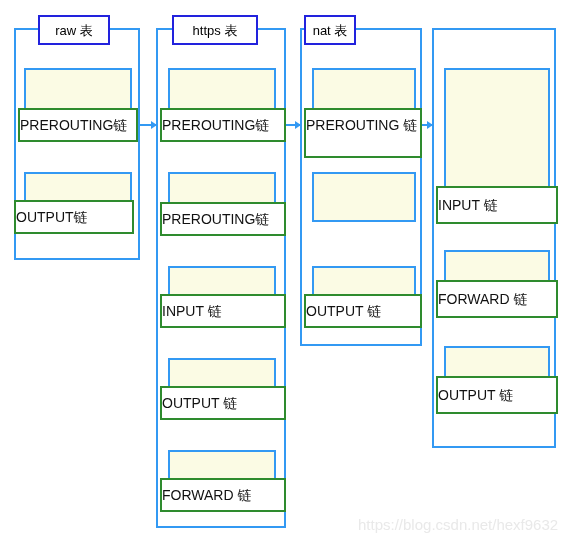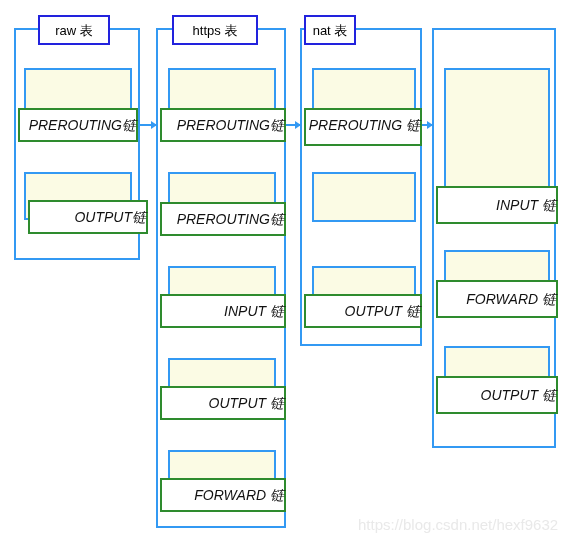--- a/index.html
+++ b/index.html
@@ -68,25 +68,24 @@
     color: #3b5fd0;
     white-space: nowrap;
     line-height: 15px;
   }
   .chain-box {
     position: absolute;
     box-sizing: border-box;
     border: 2px solid #2e8b2e;
     background: #ffffff;
     z-index: 3;
-    text-align: right;
+    text-align: left;
     color: #111111;
     font-size: 14px;
     white-space: nowrap;
-    font-style: italic;
   }
   .chain-box > span {
     display: block;
     width: 100%;
   }
 
   
   .arrow {
     position: absolute;
     height: 2px;
@@ -119,21 +118,21 @@
 <div id="canvas">
     <div class="table-col" style="left:14px; top:28px; width:126px; height:232px;"></div>
     <div class="table-title" style="left:38px; top:15px; width:72px;">raw 表</div>
     <div class="note-box" style="left:24px; top:68px; width:108px; height:58px;"></div>
     <div class="note-dots" style="left:34px; top:104px;">......</div>
     <div class="chain-box" style="left:18px; top:108px; width:120px; height:34px; line-height:30px;">
       <span>PREROUTING链</span>
     </div>
     <div class="note-box" style="left:24px; top:172px; width:108px; height:48px;"></div>
     <div class="note-dots" style="left:34px; top:198px;">......</div>
-    <div class="chain-box" style="left:28px; top:200px; width:120px; height:34px; line-height:30px;">
+    <div class="chain-box" style="left:14px; top:200px; width:120px; height:34px; line-height:30px;">
       <span>OUTPUT链</span>
     </div>
     <div class="table-col" style="left:156px; top:28px; width:130px; height:500px;"></div>
     <div class="table-title" style="left:172px; top:15px; width:86px;">https 表</div>
     <div class="note-box" style="left:168px; top:68px; width:108px; height:58px;"></div>
     <div class="note-dots" style="left:178px; top:104px;">......</div>
     <div class="chain-box" style="left:160px; top:108px; width:126px; height:34px; line-height:30px;">
       <span>PREROUTING链</span>
     </div>
     <div class="note-box" style="left:168px; top:172px; width:108px; height:50px;"></div>
@@ -153,21 +152,21 @@
     </div>
     <div class="note-box" style="left:168px; top:450px; width:108px; height:48px;"></div>
     <div class="note-dots" style="left:178px; top:476px;">......</div>
     <div class="chain-box" style="left:160px; top:478px; width:126px; height:34px; line-height:30px;">
       <span>FORWARD 链</span>
     </div>
     <div class="table-col" style="left:300px; top:28px; width:122px; height:318px;"></div>
     <div class="table-title" style="left:304px; top:15px; width:52px;">nat 表</div>
     <div class="note-box" style="left:312px; top:68px; width:104px; height:58px;"></div>
     <div class="note-dots" style="left:322px; top:104px;">......</div>
-    <div class="chain-box" style="left:304px; top:108px; width:118px; height:38px; line-height:30px;">
+    <div class="chain-box" style="left:304px; top:108px; width:118px; height:50px; line-height:30px;">
       <span>PREROUTING 链</span>
     </div>
     <div class="note-box" style="left:312px; top:172px; width:104px; height:50px;"></div>
     <div class="note-dots" style="left:322px; top:200px;">......</div>
     <div class="note-box" style="left:312px; top:266px; width:104px; height:48px;"></div>
     <div class="note-dots" style="left:322px; top:292px;">......</div>
     <div class="chain-box" style="left:304px; top:294px; width:118px; height:34px; line-height:30px;">
       <span>OUTPUT 链</span>
     </div>
     <div class="table-col" style="left:432px; top:28px; width:124px; height:420px;"></div>

